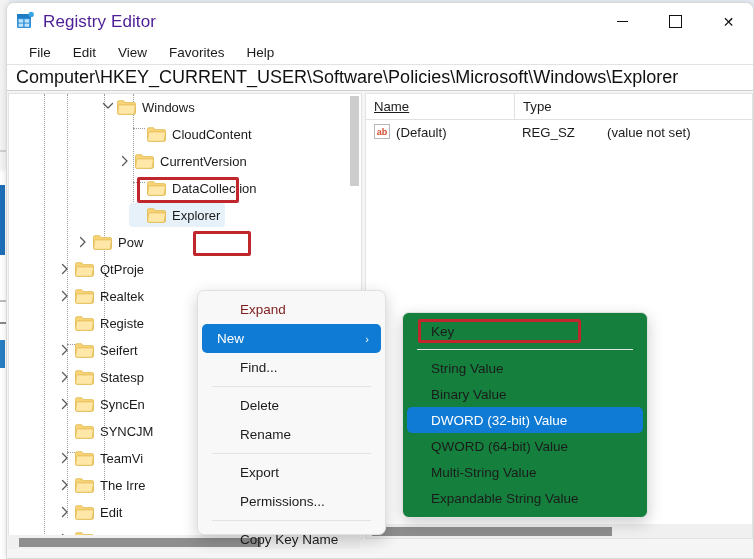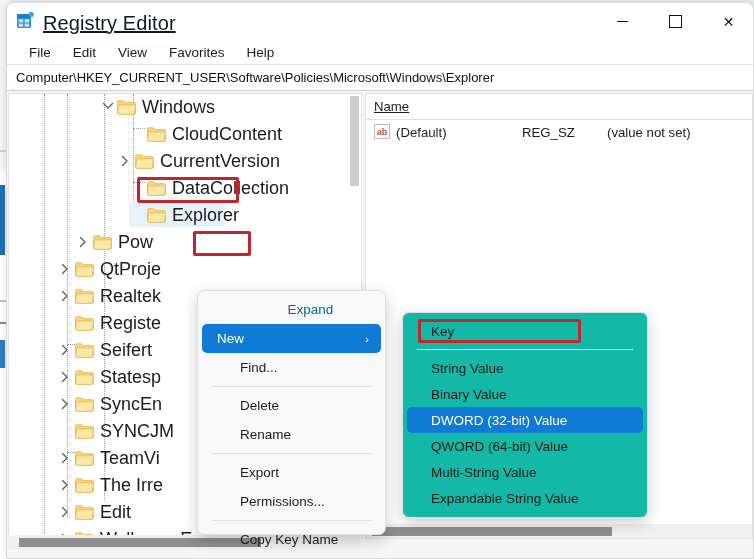--- a/index.html
+++ b/index.html
@@ -34,21 +34,21 @@
   }
 
   
   #titlebar{
     position:relative;height:37px;background:#ffffff;
   }
   #app-icon{
     position:absolute;left:9px;top:8px;width:19px;height:19px;
   }
   #title-text{
-    position:absolute;left:36px;top:9px;font-size:20px;color:#0f172a;letter-spacing:.1px;text-decoration:underline;
+    position:absolute;left:36px;top:9px;font-size:17px;color:#4c1d95;letter-spacing:.1px;
   }
   .winbtn{
     position:absolute;top:0;width:47px;height:37px;
     display:flex;align-items:center;justify-content:center;
     cursor:default;
   }
   #btn-min{left:592px;}
   #btn-max{left:645px;}
   #btn-close{left:698px;}
   .gl{font-size:14px;color:#111;line-height:1;font-family:"DejaVu Sans",sans-serif;}
@@ -63,21 +63,21 @@
   .menu-item{
     font-size:13.5px;color:#1b1b1b;padding:3px 11px 3px 11px;border-radius:3px;cursor:default;
   }
 
   
   #addrbar{
     position:relative;height:25px;background:#ffffff;
     border-top:1px solid #e2e2e2;border-bottom:1px solid #cfcfcf;
     display:flex;align-items:center;padding-left:9px;
   }
-  #addr-text{font-size:13px;color:#111;white-space:nowrap;}
+  #addr-text{font-size:18px;color:#111;white-space:nowrap;}
 
   
   #panes{position:relative;height:467px;background:#f5f5f5;}
 
   #tree-pane{
     position:absolute;left:1px;top:2px;width:352px;height:444px;
     background:#ffffff;border:1px solid #e3e3e3;overflow:hidden;
   }
   #tree-inner{position:relative;width:100%;height:100%;}
 
@@ -88,21 +88,21 @@
     position:absolute;height:26px;display:flex;align-items:center;white-space:nowrap;cursor:default;
   }
   .chev{
     width:16px;height:16px;display:inline-block;position:relative;flex:0 0 16px;margin-right:2px;
   }
   .chev svg{position:absolute;left:3px;top:2px;}
   .folder{
     width:19px;height:15px;flex:0 0 19px;margin-right:6px;position:relative;
   }
   .folder svg{display:block;}
-  .nlabel{font-size:18px;color:#1b1b1b;}
+  .nlabel{font-size:13px;color:#1b1b1b;}
   .node.selected .nlabel{color:#1b1b1b;}
   .node.selected .selbg{
     position:absolute;left:0;top:1px;height:24px;background:#e6f1f9;border-radius:4px;z-index:-1;
   }
 
   
   .redbox{position:absolute;border:3px solid #c0272d;border-radius:2px;box-sizing:border-box;pointer-events:none;}
 
   
   .hscroll{
@@ -138,29 +138,29 @@
   #ctxmenu{
     position:absolute;left:190px;top:199px;width:189px;height:245px;
     background:#f8f8f8;border:1px solid #e0e0e0;border-radius:7px;
     box-shadow:0 5px 16px rgba(0,0,0,.20);
     padding:4px 4px;box-sizing:border-box;z-index:40;
   }
   .ctxitem{
     position:relative;height:29px;display:flex;align-items:center;
     padding-left:38px;font-size:13.5px;color:#1b1b1b;border-radius:5px;cursor:default;
   }
-  .ctxitem.disabled{color:#0369a1;justify-content:center;}
+  .ctxitem.disabled{color:#7f1d1d;}
   .ctxitem.active{background:#0f7bd4;color:#ffffff;}
   .ctxsep{height:1px;background:#e2e2e2;margin:4px 10px 4px 10px;}
   .submark{position:absolute;right:12px;font-size:11px;}
 
   
   #submenu{
     position:absolute;left:395px;top:221px;width:246px;height:206px;
-    background:#14b8a6;border:1px solid #e0e0e0;border-radius:7px;
+    background:#15803d;border:1px solid #e0e0e0;border-radius:7px;
     box-shadow:0 5px 16px rgba(0,0,0,.20);
     padding:5px 4px;box-sizing:border-box;z-index:50;
   }
   .subitem{
     position:relative;height:26px;display:flex;align-items:center;
     padding-left:24px;font-size:13.5px;color:#1b1b1b;border-radius:5px;cursor:default;
   }
   .subitem.active{background:#0f7bd4;color:#ffffff;}
   .subsep{height:1px;background:#e2e2e2;margin:5px 10px 5px 10px;}
 </style>
@@ -454,20 +454,23 @@
       <div class="vscroll" style="right:0;top:0;height:100px;">
         <div class="vthumb" style="top:2px;height:90px;"></div>
       </div>
     </div>
 
     <div id="list-pane">
       <div id="list-header">
         <div class="col" style="left:0px;width:148px;text-decoration:underline;">
           <span>Name</span>
         </div>
+        <div class="col" style="left:148px;width:85px;">
+          <span>Type</span>
+        </div>
       </div>
       <div id="row0">
         <span id="ab-icon">
           <svg width="16" height="15" viewBox="0 0 16 15">
             <rect x="0.5" y="0.5" width="15" height="14" fill="#ffffff" stroke="#b9b9b9"></rect>
             <text x="8" y="11" font-family="Liberation Sans, sans-serif" font-size="9" font-weight="bold" fill="#d04a2c" text-anchor="middle">ab</text>
           </svg>
         </span>
         <span class="cell" style="left:30px;">(Default)</span>
         <span class="cell" style="left:156px;">REG_SZ</span>

